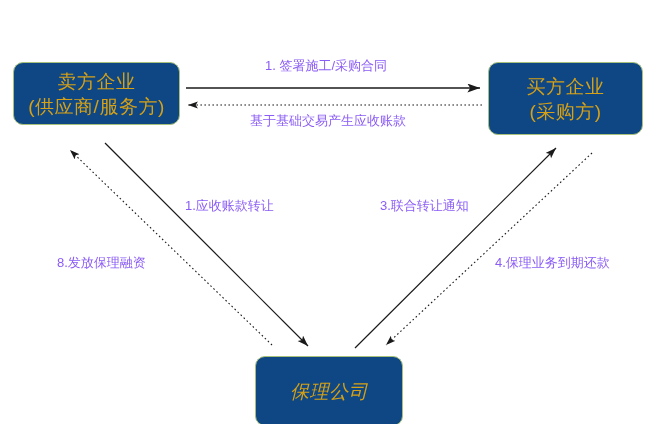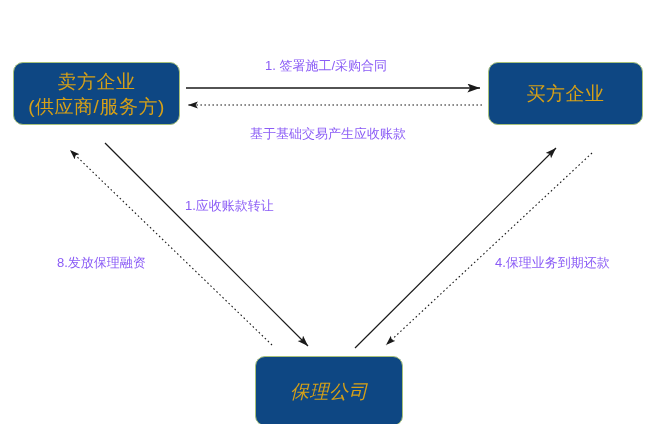--- a/index.html
+++ b/index.html
@@ -47,28 +47,28 @@
     display: block;
   }
   .edge-label {
     position: absolute;
     color: #8b5cf6;
     font-size: 13px;
     line-height: 16px;
     white-space: nowrap;
   }
   #seller-node { left: 13px; top: 62px; width: 167px; height: 63px; }
-  #buyer-node  { left: 488px; top: 62px; width: 155px; height: 63px; }
+  #buyer-node  { left: 488px; top: 62px; width: 155px; height: 73px; }
   #factor-node { left: 255px; top: 356px; width: 148px; height: 70px; font-style: italic; }
   #label-1 { left: 265px; top: 58px; }
   #label-2 { left: 185px; top: 198px; }
   #label-3 { left: 380px; top: 198px; }
   #label-4 { left: 57px; top: 255px; }
   #label-5 { left: 495px; top: 255px; }
-  #label-ar { left: 250px; top: 126px; text-align: right; }
+  #label-ar { left: 250px; top: 113px; text-align: right; }
 </style>
 </head>
 <body>
 
 <div id="diagram-root">
 
   <svg class="diagram-svg" viewBox="0 0 656 424">
     <defs>
       <marker id="arrow-solid" markerWidth="10" markerHeight="10" refX="9" refY="3.2" orient="auto" markerUnits="strokeWidth">
         <path d="M0,0 L9,3.2 L0,6.4 L2,3.2 z" fill="#1a1a1a"></path>
@@ -91,25 +91,27 @@
     <line x1="592" y1="153" x2="386" y2="345" stroke="#1a1a1a" stroke-width="1.1" stroke-dasharray="1.6 2.6" marker-end="url(#arrow-dotted)"></line>
   </svg>
 
   <div class="node-box" id="seller-node">
     <span class="node-line">卖方企业</span>
     <span class="node-line">(供应商/服务方)</span>
   </div>
 
   <div class="node-box" id="buyer-node">
     <span class="node-line">买方企业</span>
+    <span class="node-line">(采购方)</span>
   </div>
 
   <div class="node-box" id="factor-node">
     <span class="node-line">保理公司</span>
   </div>
 
   <div class="edge-label" id="label-1">1. 签署施工/采购合同</div>
   <div class="edge-label" id="label-ar">基于基础交易产生应收账款</div>
   <div class="edge-label" id="label-2">1.应收账款转让</div>
+  <div class="edge-label" id="label-3">3.联合转让通知</div>
   <div class="edge-label" id="label-4">8.发放保理融资</div>
   <div class="edge-label" id="label-5">4.保理业务到期还款</div>
 
 </div>
 
 </body></html>

